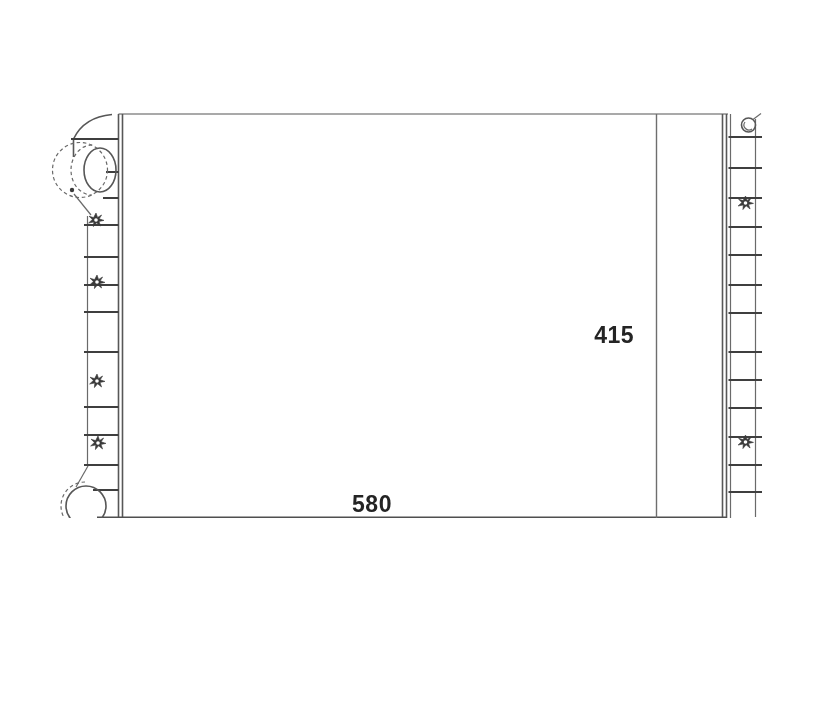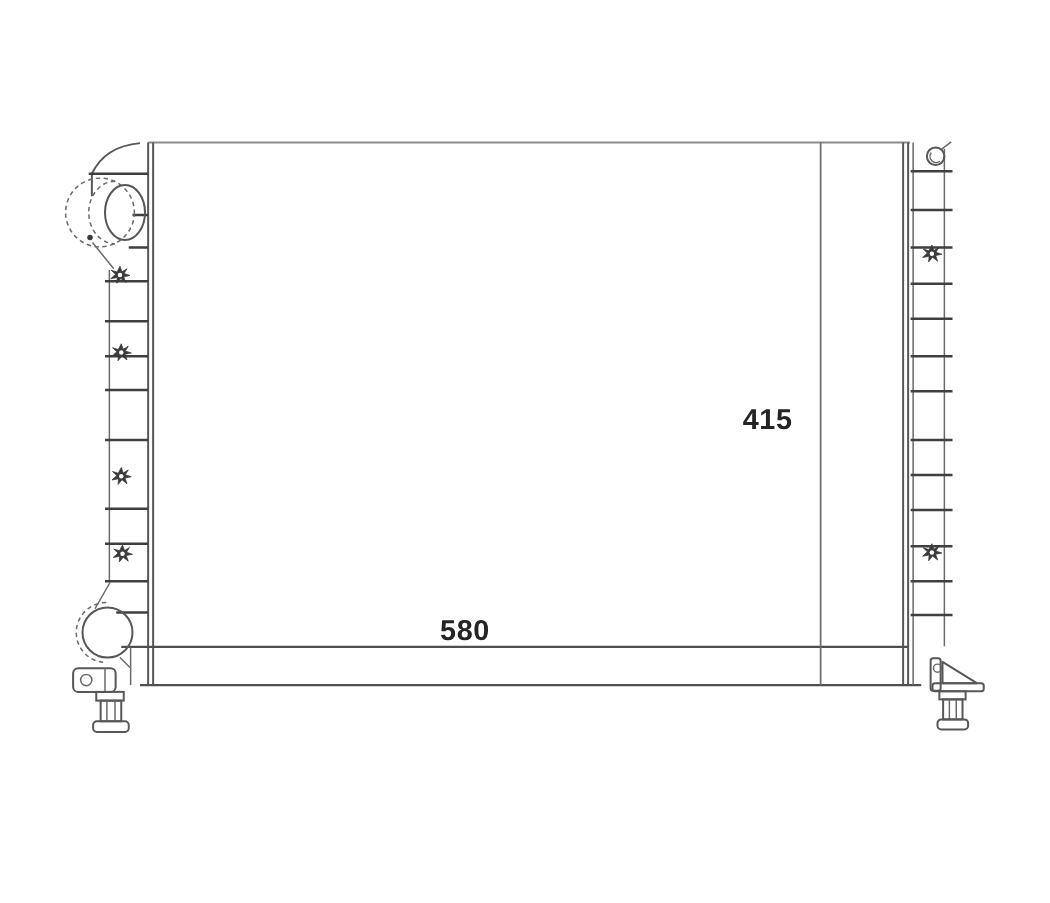--- a/index.html
+++ b/index.html
@@ -3,21 +3,21 @@
 <meta charset="utf-8">
 <style>
   html, body {
     margin: 0;
     padding: 0;
     background: #ffffff;
   }
   .canvas {
     position: relative;
     width: 840px;
-    height: 722px;
+    height: 518px;
     background: #ffffff;
     overflow: hidden;
     font-family: "Liberation Sans", sans-serif;
   }
   svg { position: absolute; inset: 0; }
   .dim-label {
     font-family: "Liberation Sans", sans-serif;
     font-size: 23px;
     font-weight: 600;
     fill: #242424;

